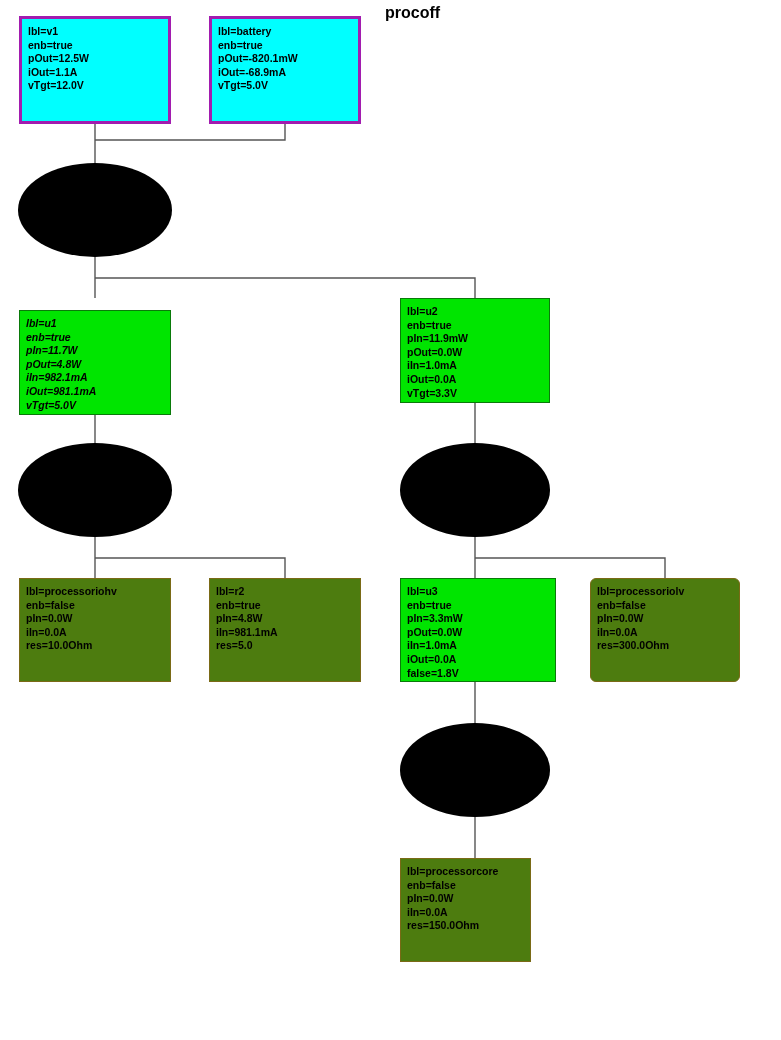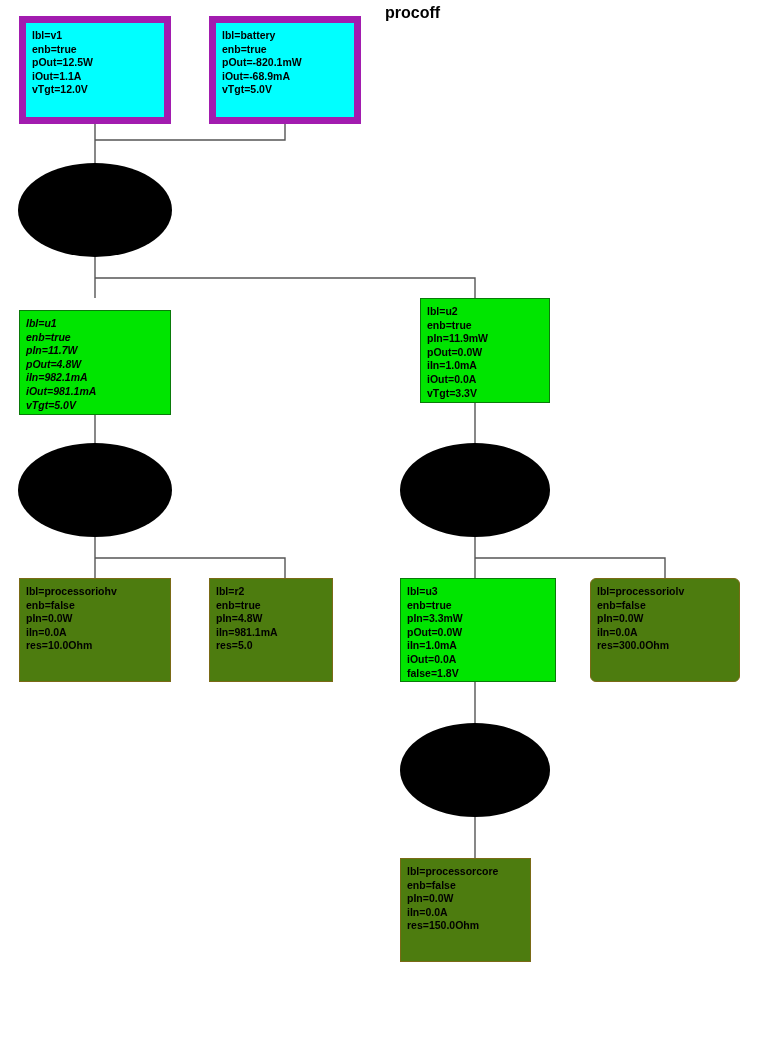--- a/index.html
+++ b/index.html
@@ -40,21 +40,21 @@
     color: #000000;
     line-height: 13.6px;
     overflow: hidden;
   }
   .node .ln {
     display: block;
     white-space: nowrap;
   }
   .node.source {
     background: #00ffff;
-    border: 7px solid #a21caf;
+    border: 3px solid #a21caf;
   }
   .node.converter {
     background: #00e500;
     border: 1px solid #0a7a0a;
   }
   .node.load {
     background: #4d7c0f;
     border: 1px solid #7a6a16;
   }
   .ellipse {
@@ -106,37 +106,37 @@
     </div>
     <div class="node converter" style="left: 19px; top: 310px; width: 152px; height: 105px; font-style: italic;">
       <span class="ln">lbl=u1</span>
       <span class="ln">enb=true</span>
       <span class="ln">pIn=11.7W</span>
       <span class="ln">pOut=4.8W</span>
       <span class="ln">iIn=982.1mA</span>
       <span class="ln">iOut=981.1mA</span>
       <span class="ln">vTgt=5.0V</span>
     </div>
-    <div class="node converter" style="left: 420px; top: 298px; width: 130px; height: 105px;">
+    <div class="node converter" style="left: 400px; top: 298px; width: 150px; height: 105px;">
       <span class="ln">lbl=u2</span>
       <span class="ln">enb=true</span>
       <span class="ln">pIn=11.9mW</span>
       <span class="ln">pOut=0.0W</span>
       <span class="ln">iIn=1.0mA</span>
       <span class="ln">iOut=0.0A</span>
       <span class="ln">vTgt=3.3V</span>
     </div>
     <div class="node load" style="left: 19px; top: 578px; width: 152px; height: 104px;">
       <span class="ln">lbl=processoriohv</span>
       <span class="ln">enb=false</span>
       <span class="ln">pIn=0.0W</span>
       <span class="ln">iIn=0.0A</span>
       <span class="ln">res=10.0Ohm</span>
     </div>
-    <div class="node load" style="left: 209px; top: 578px; width: 124px; height: 104px;">
+    <div class="node load" style="left: 209px; top: 578px; width: 152px; height: 104px;">
       <span class="ln">lbl=r2</span>
       <span class="ln">enb=true</span>
       <span class="ln">pIn=4.8W</span>
       <span class="ln">iIn=981.1mA</span>
       <span class="ln">res=5.0</span>
     </div>
     <div class="node converter" style="left: 400px; top: 578px; width: 156px; height: 104px;">
       <span class="ln">lbl=u3</span>
       <span class="ln">enb=true</span>
       <span class="ln">pIn=3.3mW</span>

